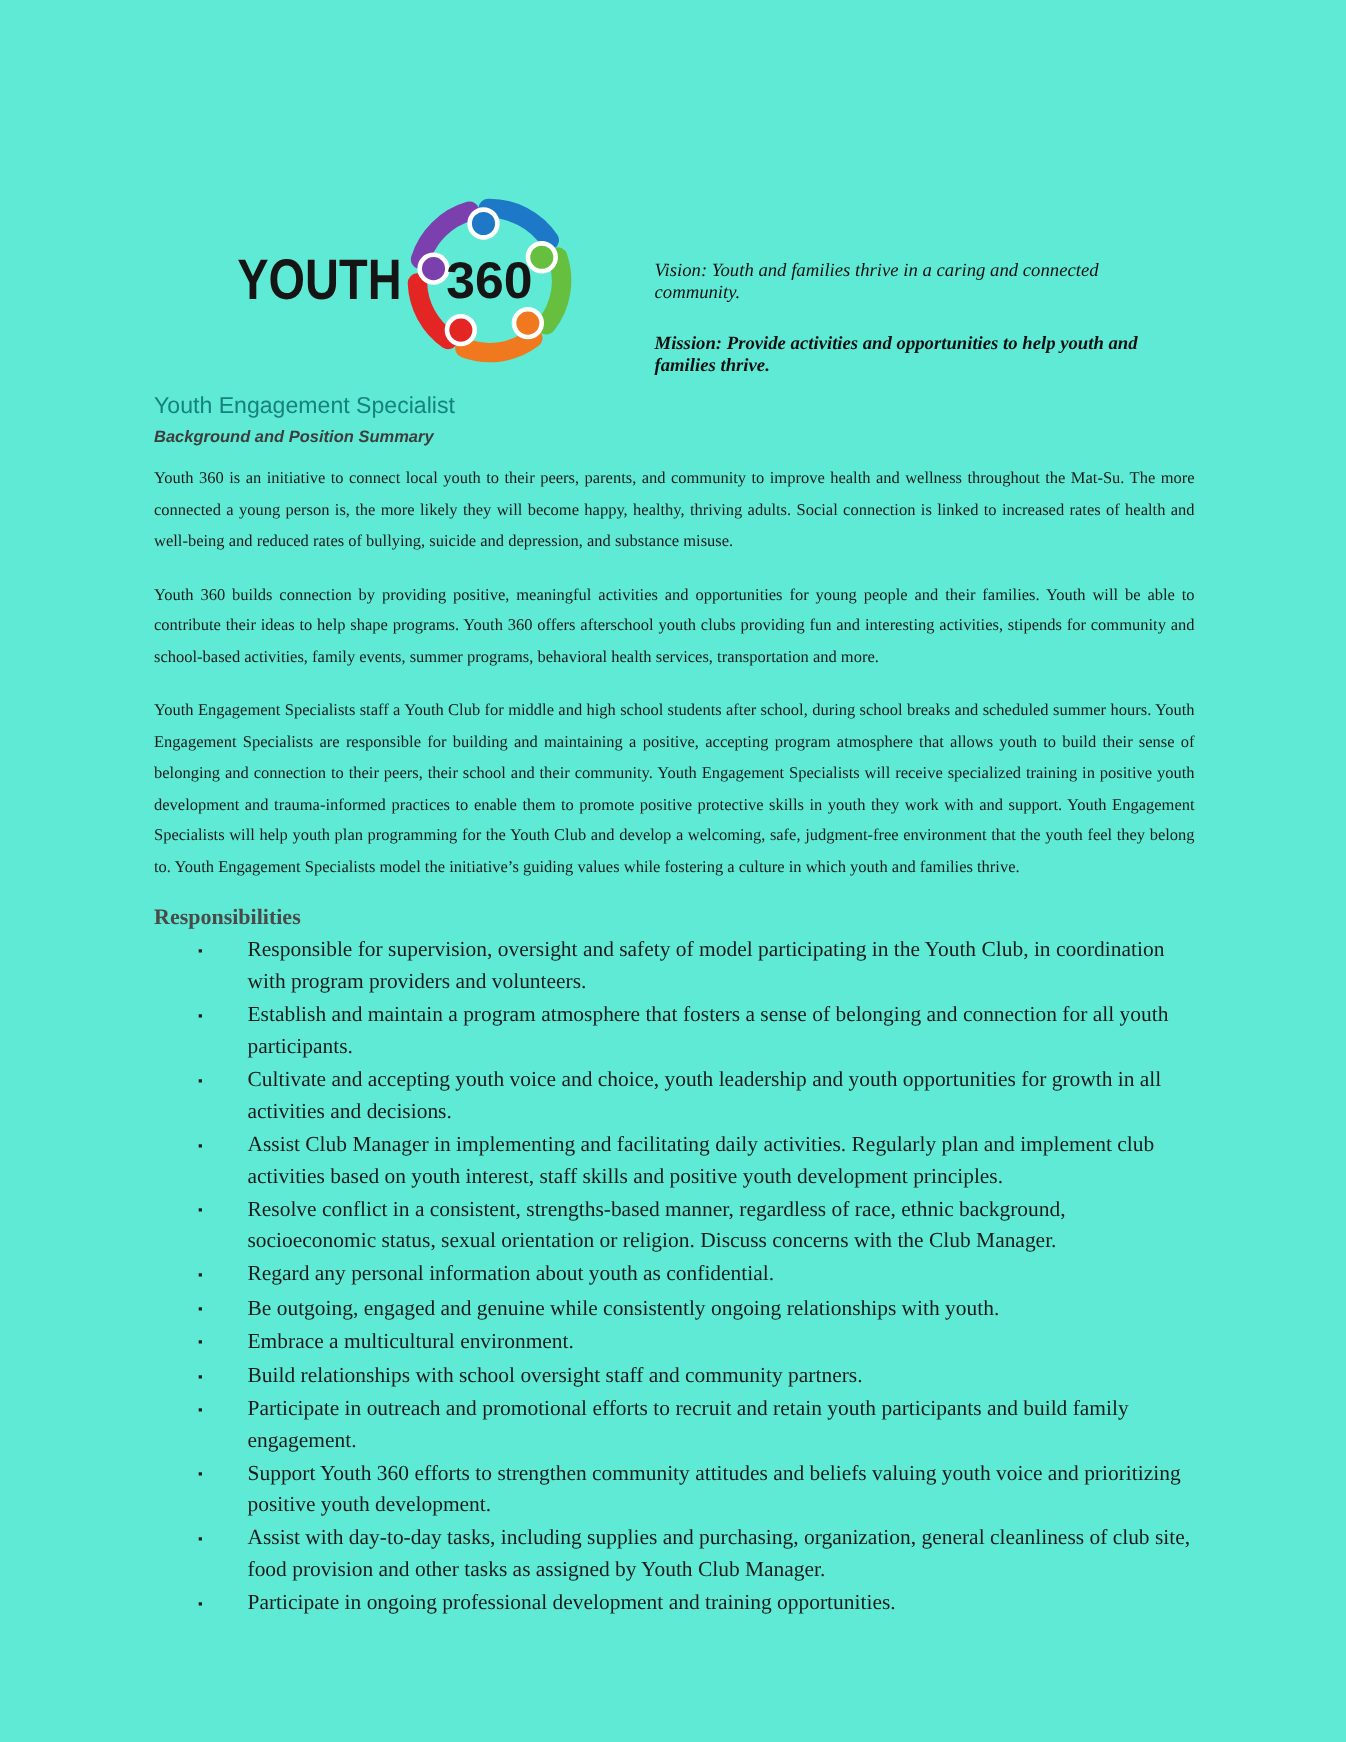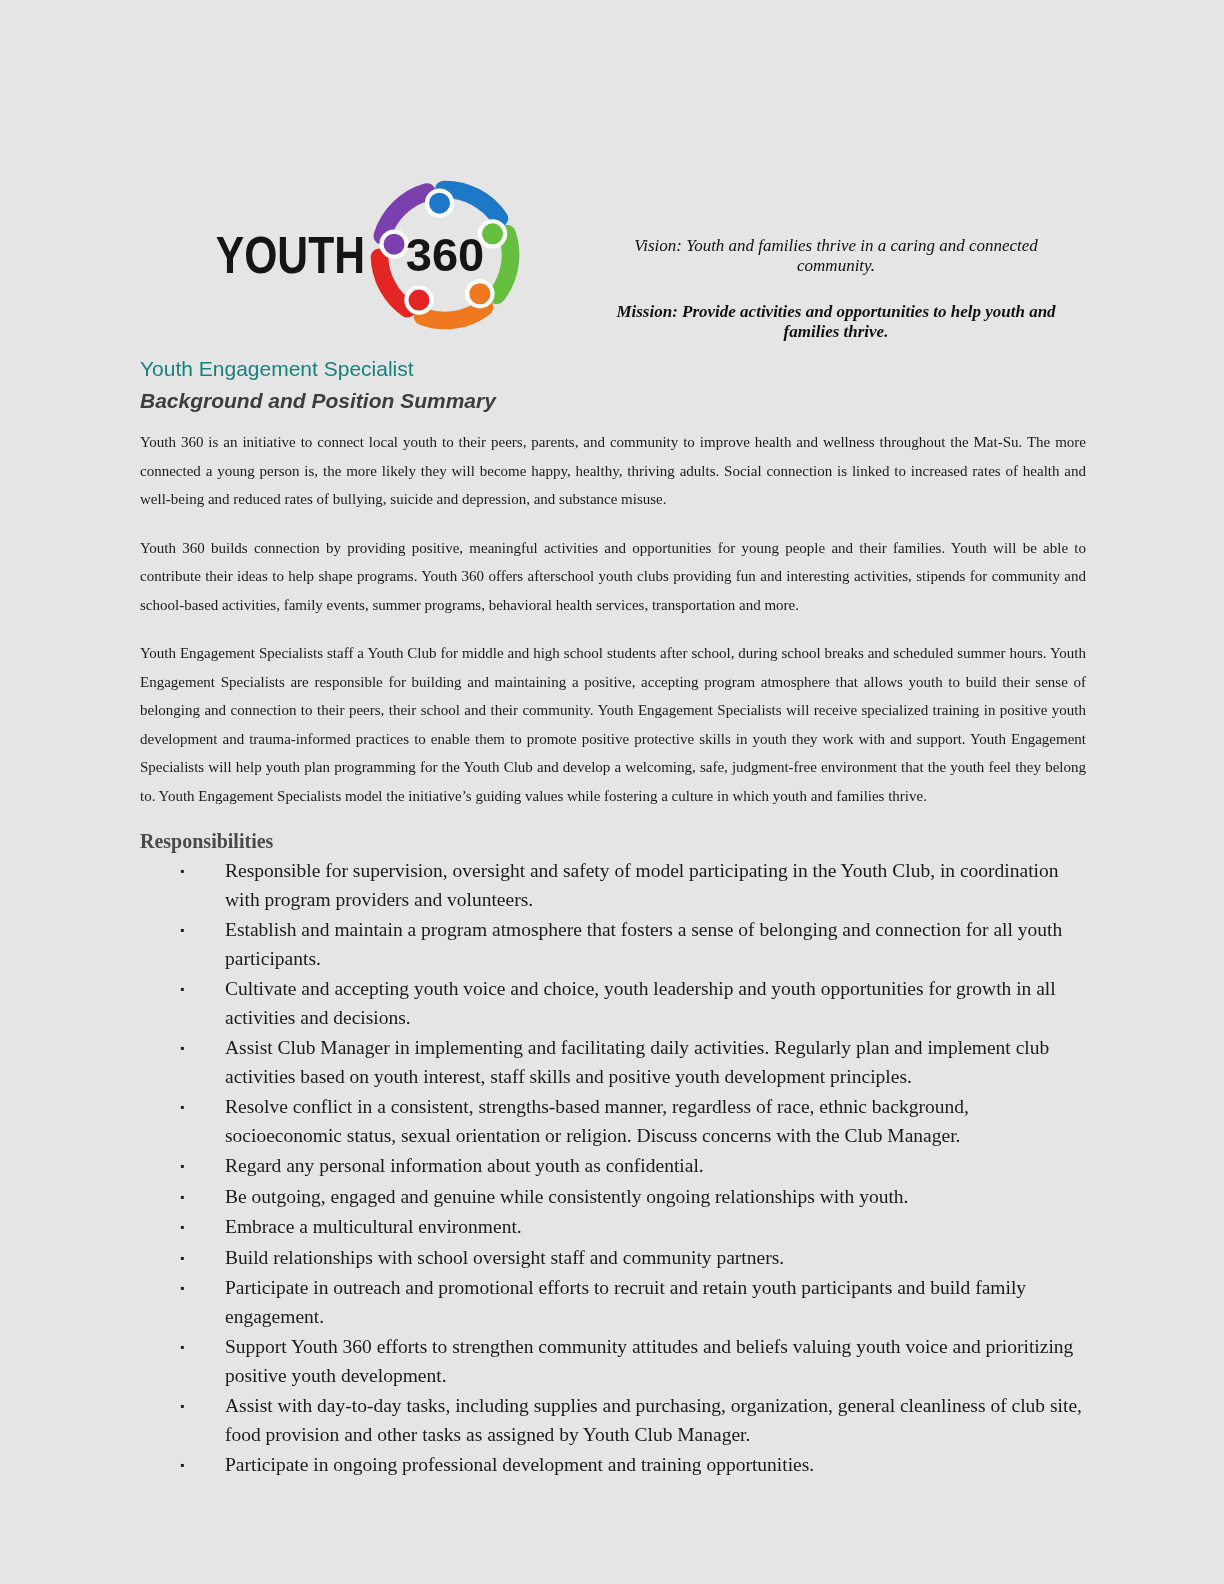--- a/index.html
+++ b/index.html
@@ -1,21 +1,21 @@
 <!DOCTYPE html>
 <html><head>
 <meta charset="utf-8">
 <style>
   * { margin: 0; padding: 0; box-sizing: border-box; }
   html, body { background: #ffffff; }
   .page {
     position: relative;
     width: 1224px;
     height: 1584px;
-    background: #e5e5e5;
+    background: #5eead4;
     font-family: "Liberation Serif", serif;
     color: #1b1b1b;
     overflow: hidden;
   }
 
   
   .logo-row {
     position: absolute;
     left: 183px;
     top: 170px;
@@ -34,21 +34,21 @@
     margin-right: -4px;
     white-space: nowrap;
   }
   .logo-svg { width: 168px; height: 168px; display: block; }
 
   .vision-block {
     position: absolute;
     left: 595px;
     top: 236px;
     width: 482px;
-    text-align: center;
+    text-align: left;
     font-style: italic;
     font-size: 17px;
     color: #111111;
     line-height: 20px;
   }
   .vision-block .mission-line { margin-top: 26px; font-weight: bold; }
 
   
   .content {
     position: absolute;
@@ -59,21 +59,21 @@
   .page-title {
     font-family: "Liberation Sans", sans-serif;
     font-size: 21px;
     font-weight: normal;
     color: #16827D;
     margin-bottom: 8px;
     letter-spacing: 0px;
   }
   .section-subtitle {
     font-family: "Liberation Sans", sans-serif;
-    font-size: 21px;
+    font-size: 15px;
     font-weight: bold;
     font-style: italic;
     color: #3d3d3d;
     margin-bottom: 15px;
   }
   .para {
     font-size: 15px;
     line-height: 28.5px;
     text-align: justify;
     margin-bottom: 20px;

